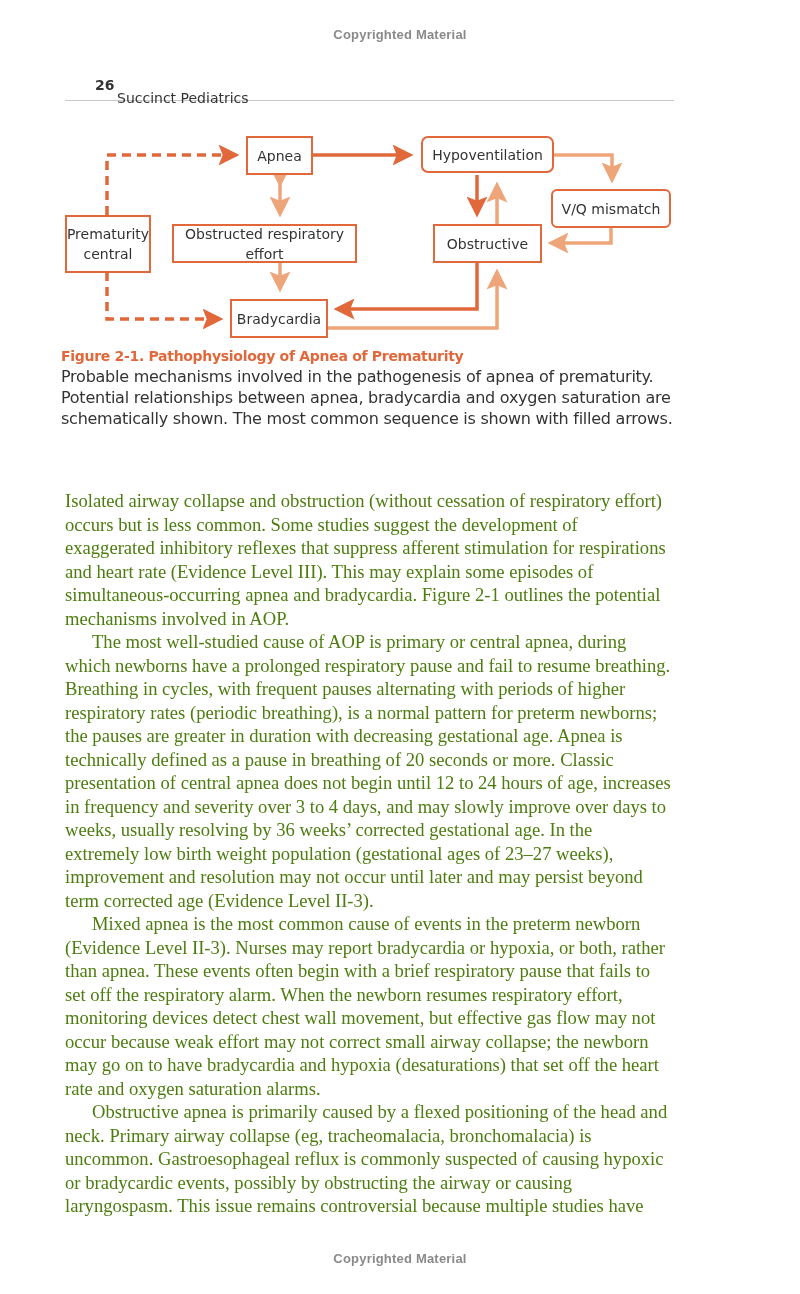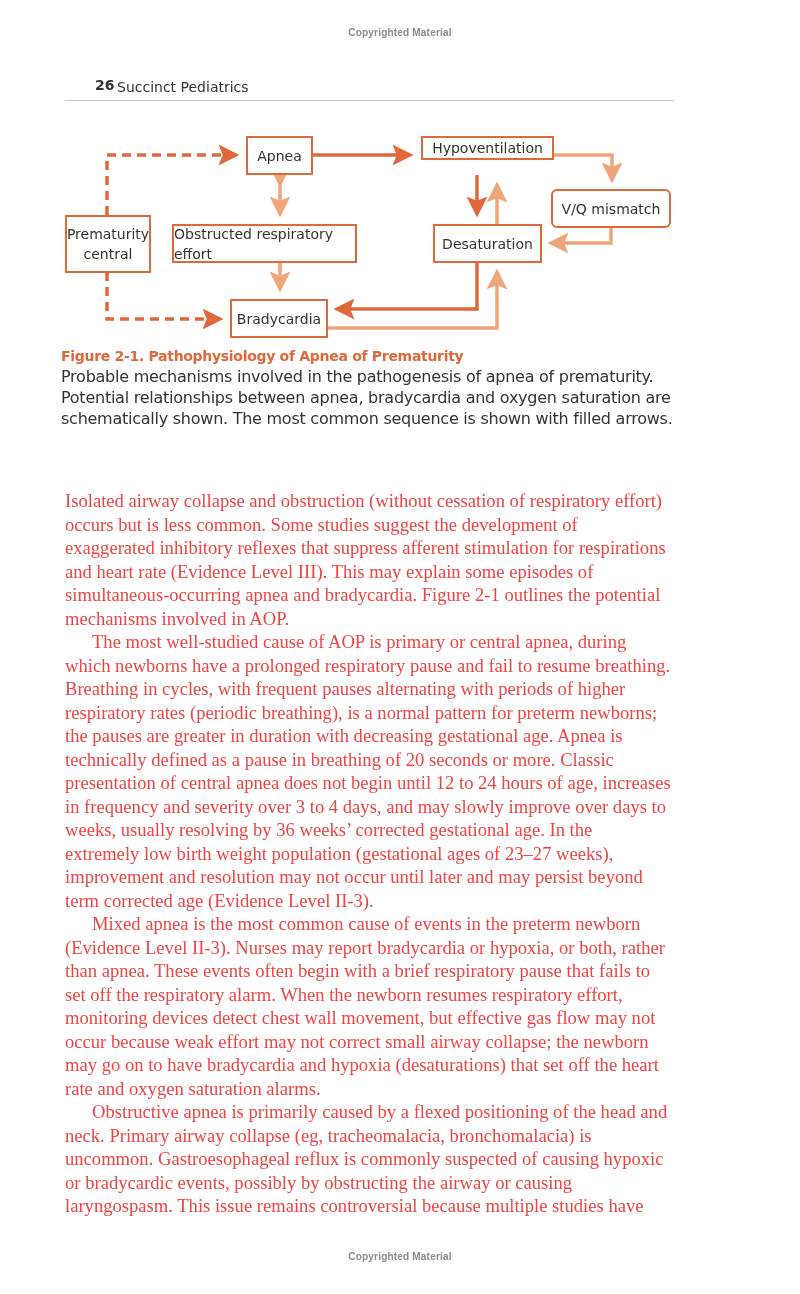--- a/index.html
+++ b/index.html
@@ -1,44 +1,44 @@
 <!DOCTYPE html>
 <html><head>
   <meta charset="utf-8">
   <style>
     html, body { margin: 0; padding: 0; background: #ffffff; }
     body { width: 800px; height: 1294px; position: relative; overflow: hidden; }
     .copyright {
       position: absolute; left: 0; width: 800px; text-align: center;
-      font-family: "Liberation Sans", sans-serif; font-size: 10px; font-weight: bold;
+      font-family: "Liberation Sans", sans-serif; font-size: 13px; font-weight: bold;
       color: #8a8a8a; letter-spacing: 0.2px;
     }
     .copyright.top { top: 27px; }
     .copyright.bottom { top: 1251px; }
     .running-head {
       position: absolute; left: 65px; top: 76px; width: 609px; height: 24px;
       border-bottom: 1px solid #c8c8c8;
       font-family: "DejaVu Sans", sans-serif; font-size: 14px; color: #333;
     }
     .page-num { font-weight: bold; position: absolute; left: 0; top: 1px; margin-left: 30px; }
-    .book-title { position: absolute; left: 52px; top: 3px; }
+    .book-title { position: absolute; left: 52px; top: 14px; }
     .figure { position: absolute; left: 0; top: 120px; width: 800px; height: 225px; }
     .figure svg { position: absolute; left: 0; top: 0; }
     .node {
       position: absolute; box-sizing: border-box; border: 2px solid #e0683a; background: #fff;
       font-family: "DejaVu Sans", sans-serif; font-size: 14px; color: #333;
-      display: flex; align-items: center; justify-content: center; line-height: 20px;
+      display: flex; align-items: center; justify-content: center; text-align: center; line-height: 20px;
     }
     .caption { position: absolute; left: 61px; top: 346px; width: 620px; font-family: "DejaVu Sans", sans-serif; }
     .caption-title { color: #e0683a; font-weight: bold; font-size: 14px; line-height: 20px; letter-spacing: -0.3px; }
     .caption-text { color: #333; font-size: 16px; line-height: 21px; letter-spacing: -0.25px; }
     .caption-source { color: #333; font-size: 10.4px; line-height: 16px; margin-top: 1px; letter-spacing: -0.2px; }
     .body-text {
       position: absolute; left: 65px; top: 489px; width: 606px;
-      font-family: "Liberation Serif", serif; font-size: 18.6px; line-height: 23.5px; color: #ef4444;
+      font-family: "Liberation Serif", serif; font-size: 18.6px; line-height: 23.5px; color: #4d7c0f;
     }
     .body-text p { margin: 0; text-align: left; }
     .body-text p.indent { text-indent: 27px; }
   </style>
 </head>
 <body>
 
 <div class="copyright top">Copyrighted Material</div>
 
 <div class="running-head">
@@ -74,28 +74,28 @@
     <path d="M554,155 L612,155 L612,180" fill="none" stroke="#eea57a" stroke-width="3.5" marker-end="url(#hl)"></path>
 
     <path d="M611,228 L611,243 L551,243" fill="none" stroke="#eea57a" stroke-width="3.5" marker-end="url(#hl)"></path>
 
     <path d="M477,263 L477,309 L337,309" fill="none" stroke="#e0683a" stroke-width="3.5" marker-end="url(#hd)"></path>
 
     <path d="M328,328 L497,328 L497,272" fill="none" stroke="#eea57a" stroke-width="3.5" marker-end="url(#hl)"></path>
   </svg>
 
   <div class="node" style="left:246px; top:16px; width:67px; height:39px;">Apnea</div>
-  <div class="node" style="left:421px; top:16px; width:133px; height:24px;">Hypoventilation</div>
+  <div class="node" style="left:421px; top:16px; width:133px; height:37px;border-radius:7px;">Hypoventilation</div>
   <div class="node" style="left:551px; top:69px; width:120px; height:39px;border-radius:6px;">V/Q mismatch</div>
   <div class="node" style="left:65px; top:95px; width:86px; height:58px; flex-direction:column;">
     <span>Prematurity</span>
     <span>central</span>
   </div>
   <div class="node" style="left:172px; top:104px; width:185px; height:39px;">Obstructed respiratory effort</div>
-  <div class="node" style="left:433px; top:104px; width:109px; height:39px;">Desaturation</div>
+  <div class="node" style="left:433px; top:104px; width:109px; height:39px;">Obstructive</div>
   <div class="node" style="left:230px; top:179px; width:98px; height:39px;">Bradycardia</div>
 </div>
 
 <div class="caption">
   <div class="caption-title">Figure 2-1. Pathophysiology of Apnea of Prematurity</div>
   <div class="caption-text">Probable mechanisms involved in the pathogenesis of apnea of prematurity. Potential relationships between apnea, bradycardia and oxygen saturation are schematically shown. The most common sequence is shown with filled arrows.</div>
 </div>
 
 <div class="body-text">
   <p>Isolated airway collapse and obstruction (without cessation of respiratory effort) occurs but is less common. Some studies suggest the development of exaggerated inhibitory reflexes that suppress afferent stimulation for respirations and heart rate (Evidence Level III). This may explain some episodes of simultaneous-occurring apnea and bradycardia. Figure 2-1 outlines the potential mechanisms involved in AOP.</p>

